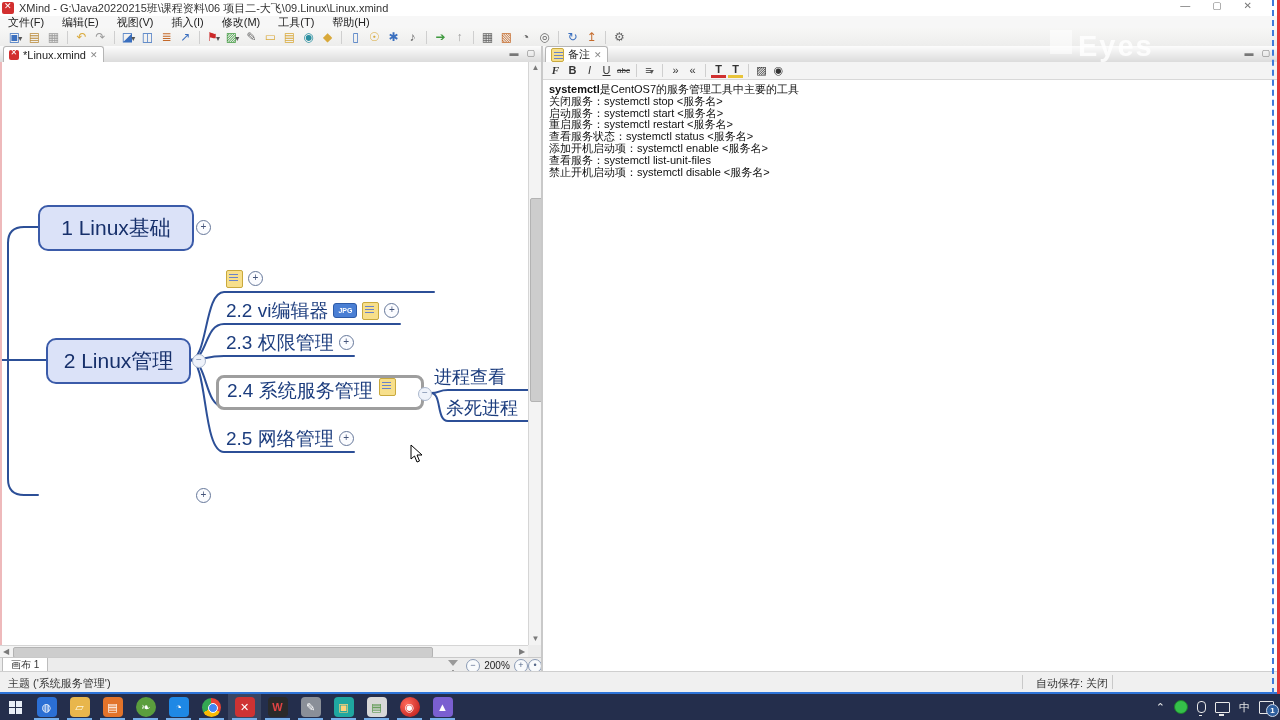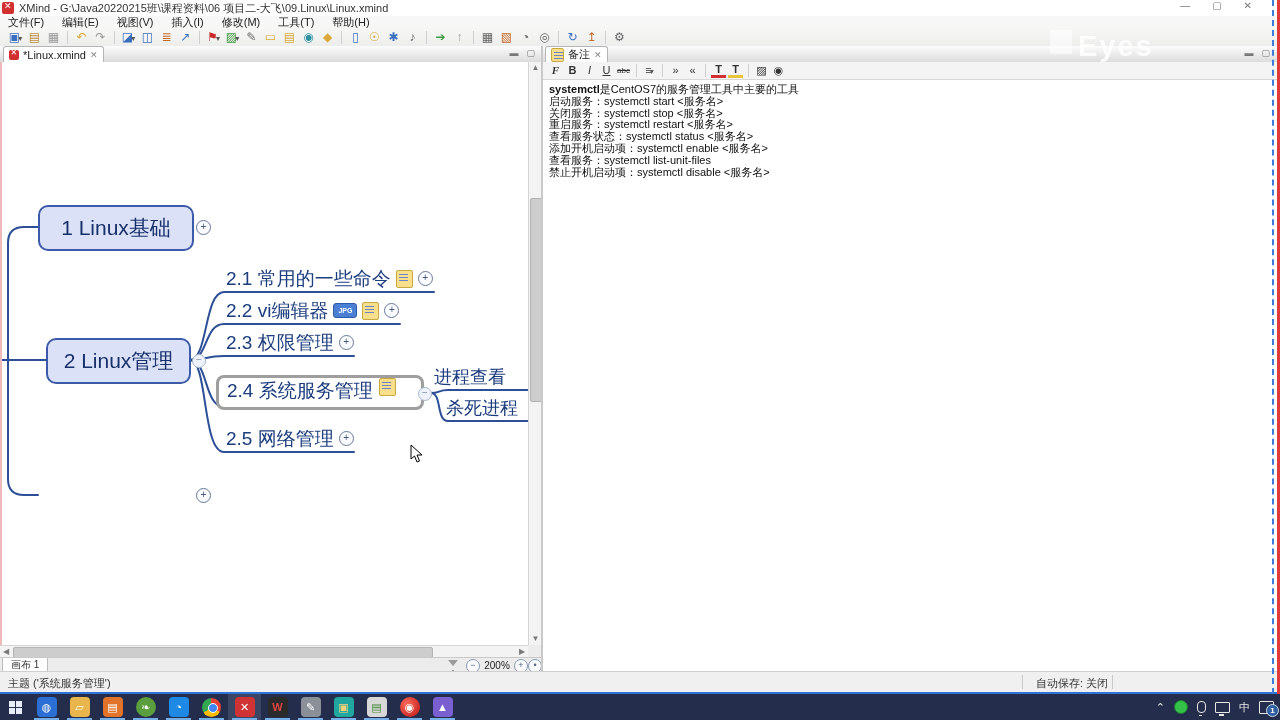--- a/index.html
+++ b/index.html
@@ -200,21 +200,20 @@
     <span class="plus" style="position:absolute;left:196px;top:158px;">+</span>
 
     <div class="mnode" style="left:46px;top:276px;width:141px;height:42px;">
       <span>2 Linux管理</span>
     </div>
     <span class="minus" style="left:192px;top:292px;">−</span>
 
     <span class="plus" style="position:absolute;left:196px;top:426px;">+</span>
 
     <div class="l2row" style="left:226px;top:204px;">
-      <span>2.1 常用的一些命令</span>
       <span class="noteico"></span>
       <span class="plus">+</span>
     </div>
     <div class="l2row" style="left:226px;top:236px;">
       <span>2.2 vi编辑器</span>
       <span class="jpgico">JPG</span>
       <span class="noteico"></span>
       <span class="plus">+</span>
     </div>
     <div class="l2row" style="left:226px;top:268px;">
@@ -293,22 +292,22 @@
       <span class="fi">«</span>
       <span class="tsep"></span>
       <span class="fi tred">T</span>
       <span class="fi tyel">T</span>
       <span class="tsep"></span>
       <span class="fi c-blue">▨</span>
       <span class="fi c-teal">◉</span>
     </div>
     <div class="ncontent">
       <div class="nline"><b>systemctl</b><span>是CentOS7的服务管理工具中主要的工具</span></div>
+      <div class="nline">关闭服务：systemctl stop &lt;服务名&gt;</div>
       <div class="nline">启动服务：systemctl start &lt;服务名&gt;</div>
-      <div class="nline">关闭服务：systemctl stop &lt;服务名&gt;</div>
       <div class="nline">重启服务：systemctl restart &lt;服务名&gt;</div>
       <div class="nline">查看服务状态：systemctl status &lt;服务名&gt;</div>
       <div class="nline">添加开机启动项：systemctl enable &lt;服务名&gt;</div>
       <div class="nline">查看服务：systemctl list-unit-files</div>
       <div class="nline">禁止开机启动项：systemctl disable &lt;服务名&gt;</div>
     </div>
   </div>
 
   <div class="watermark">
     <span class="wbox"></span>

